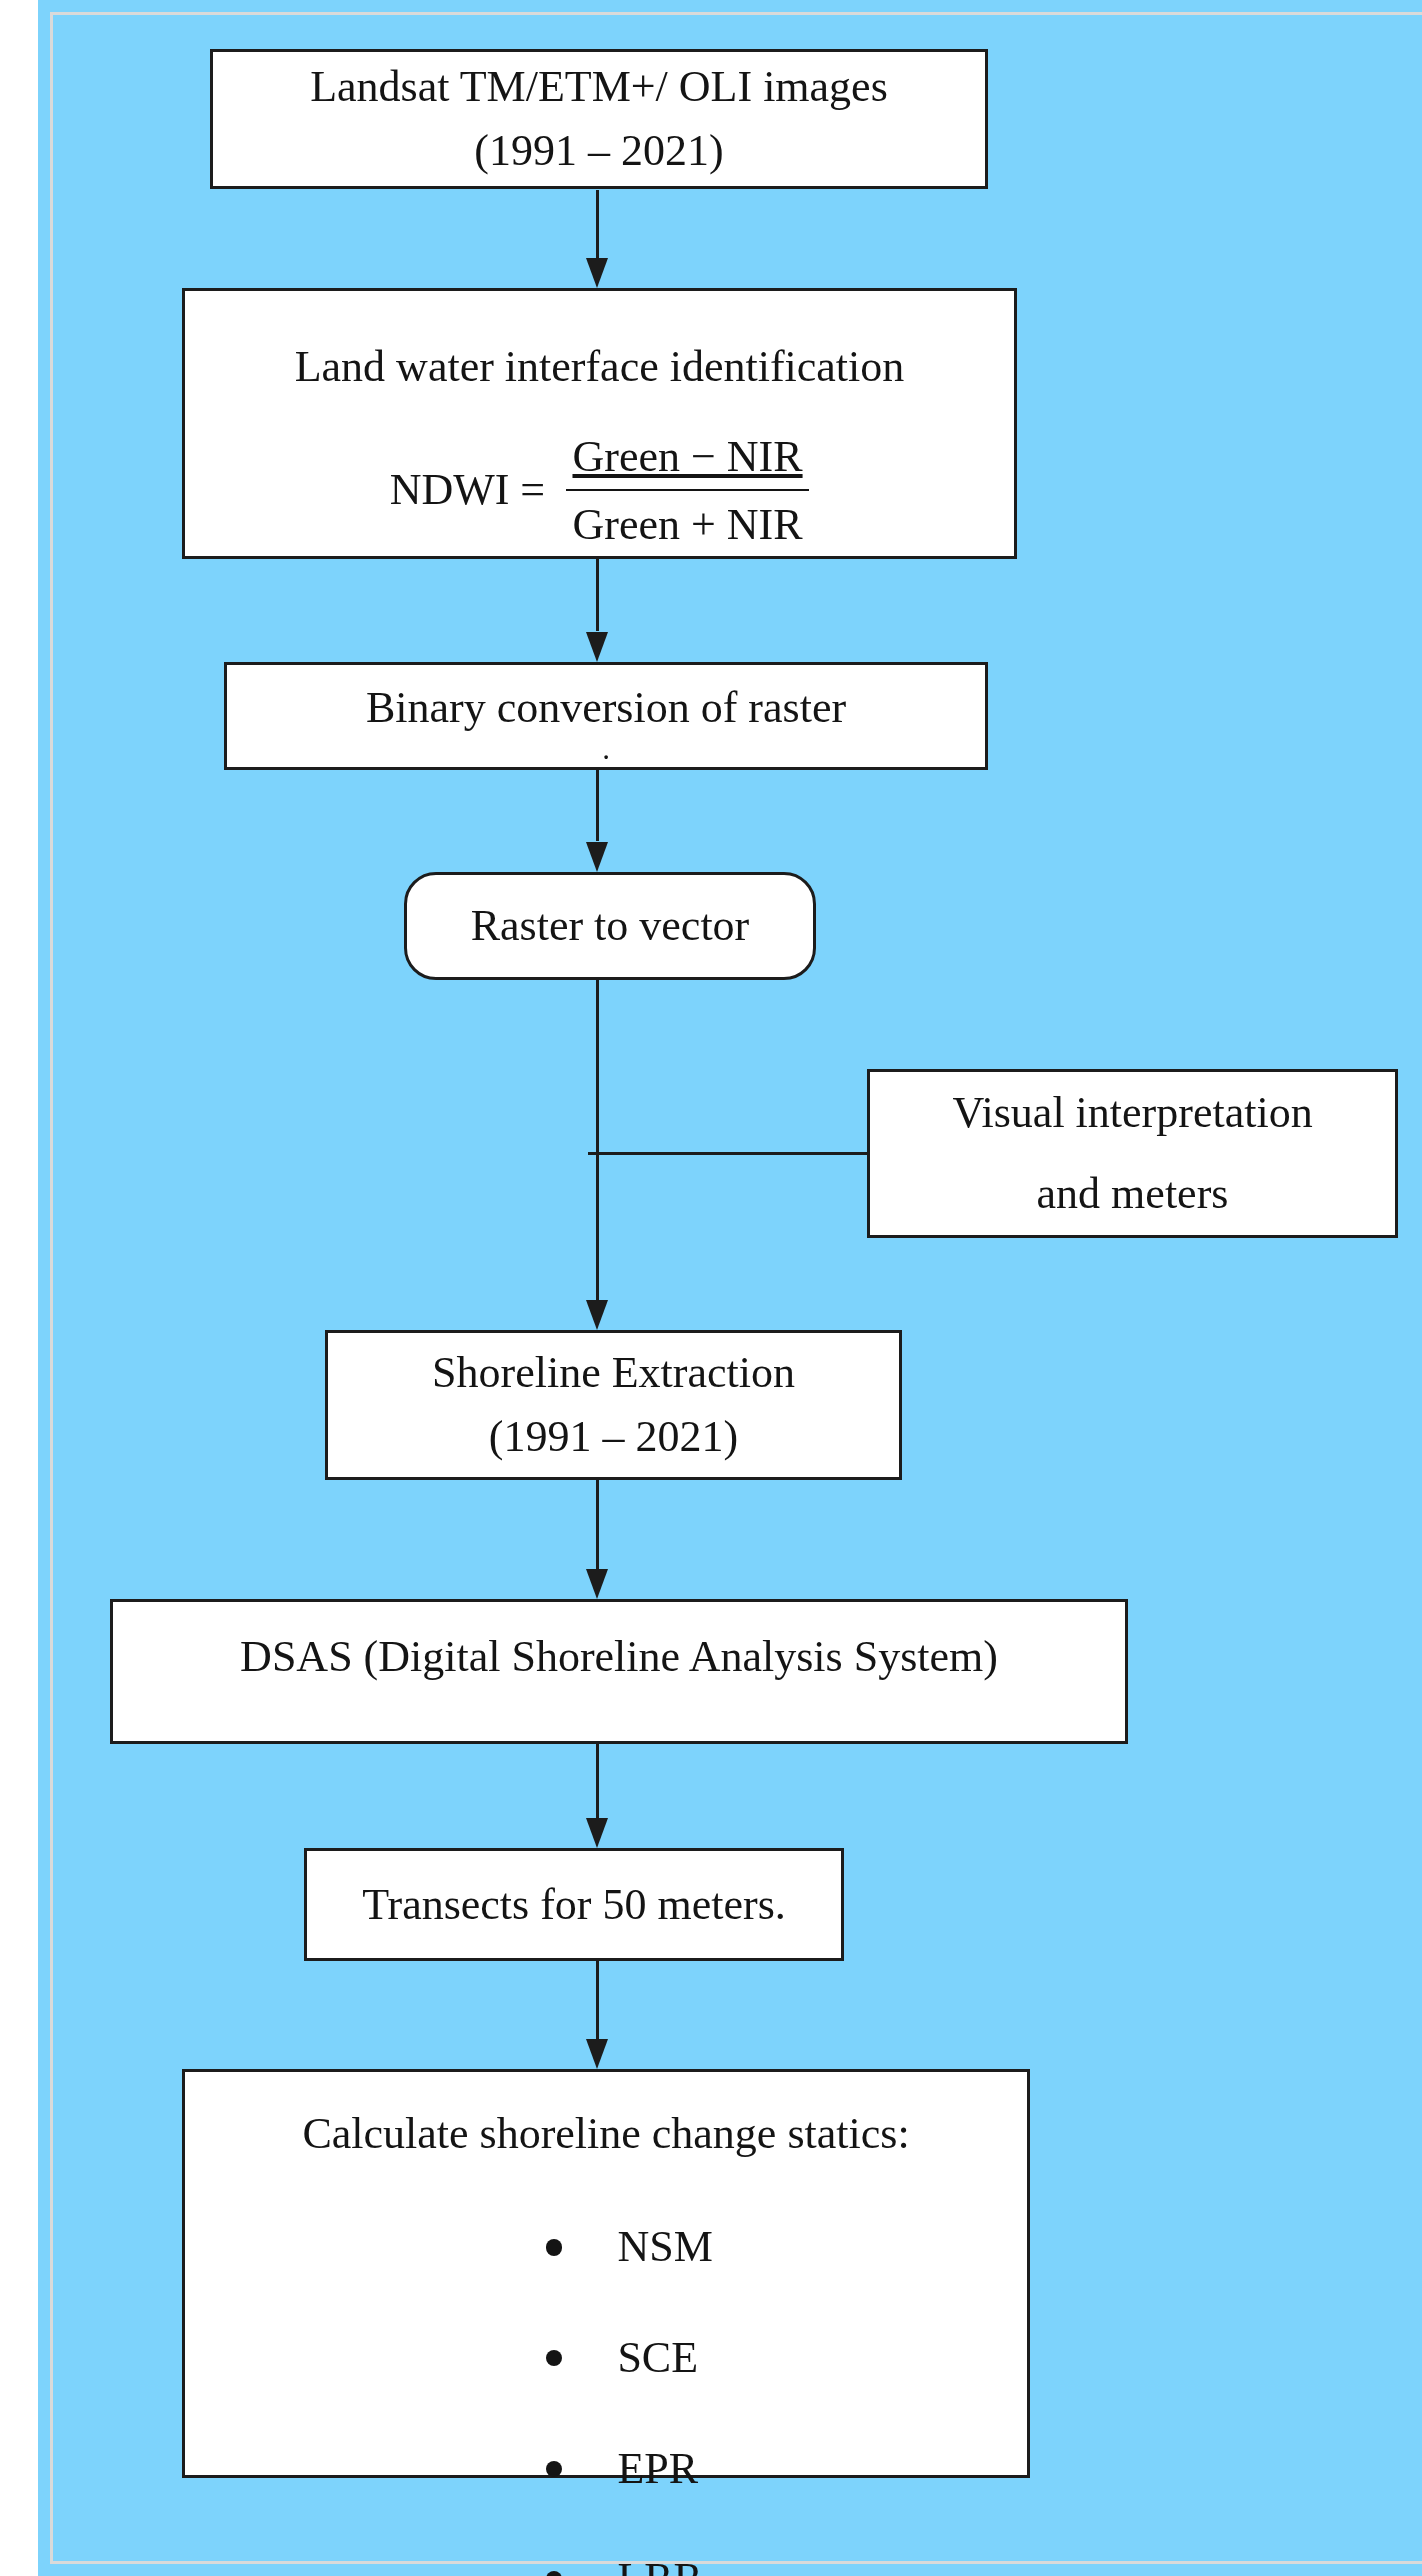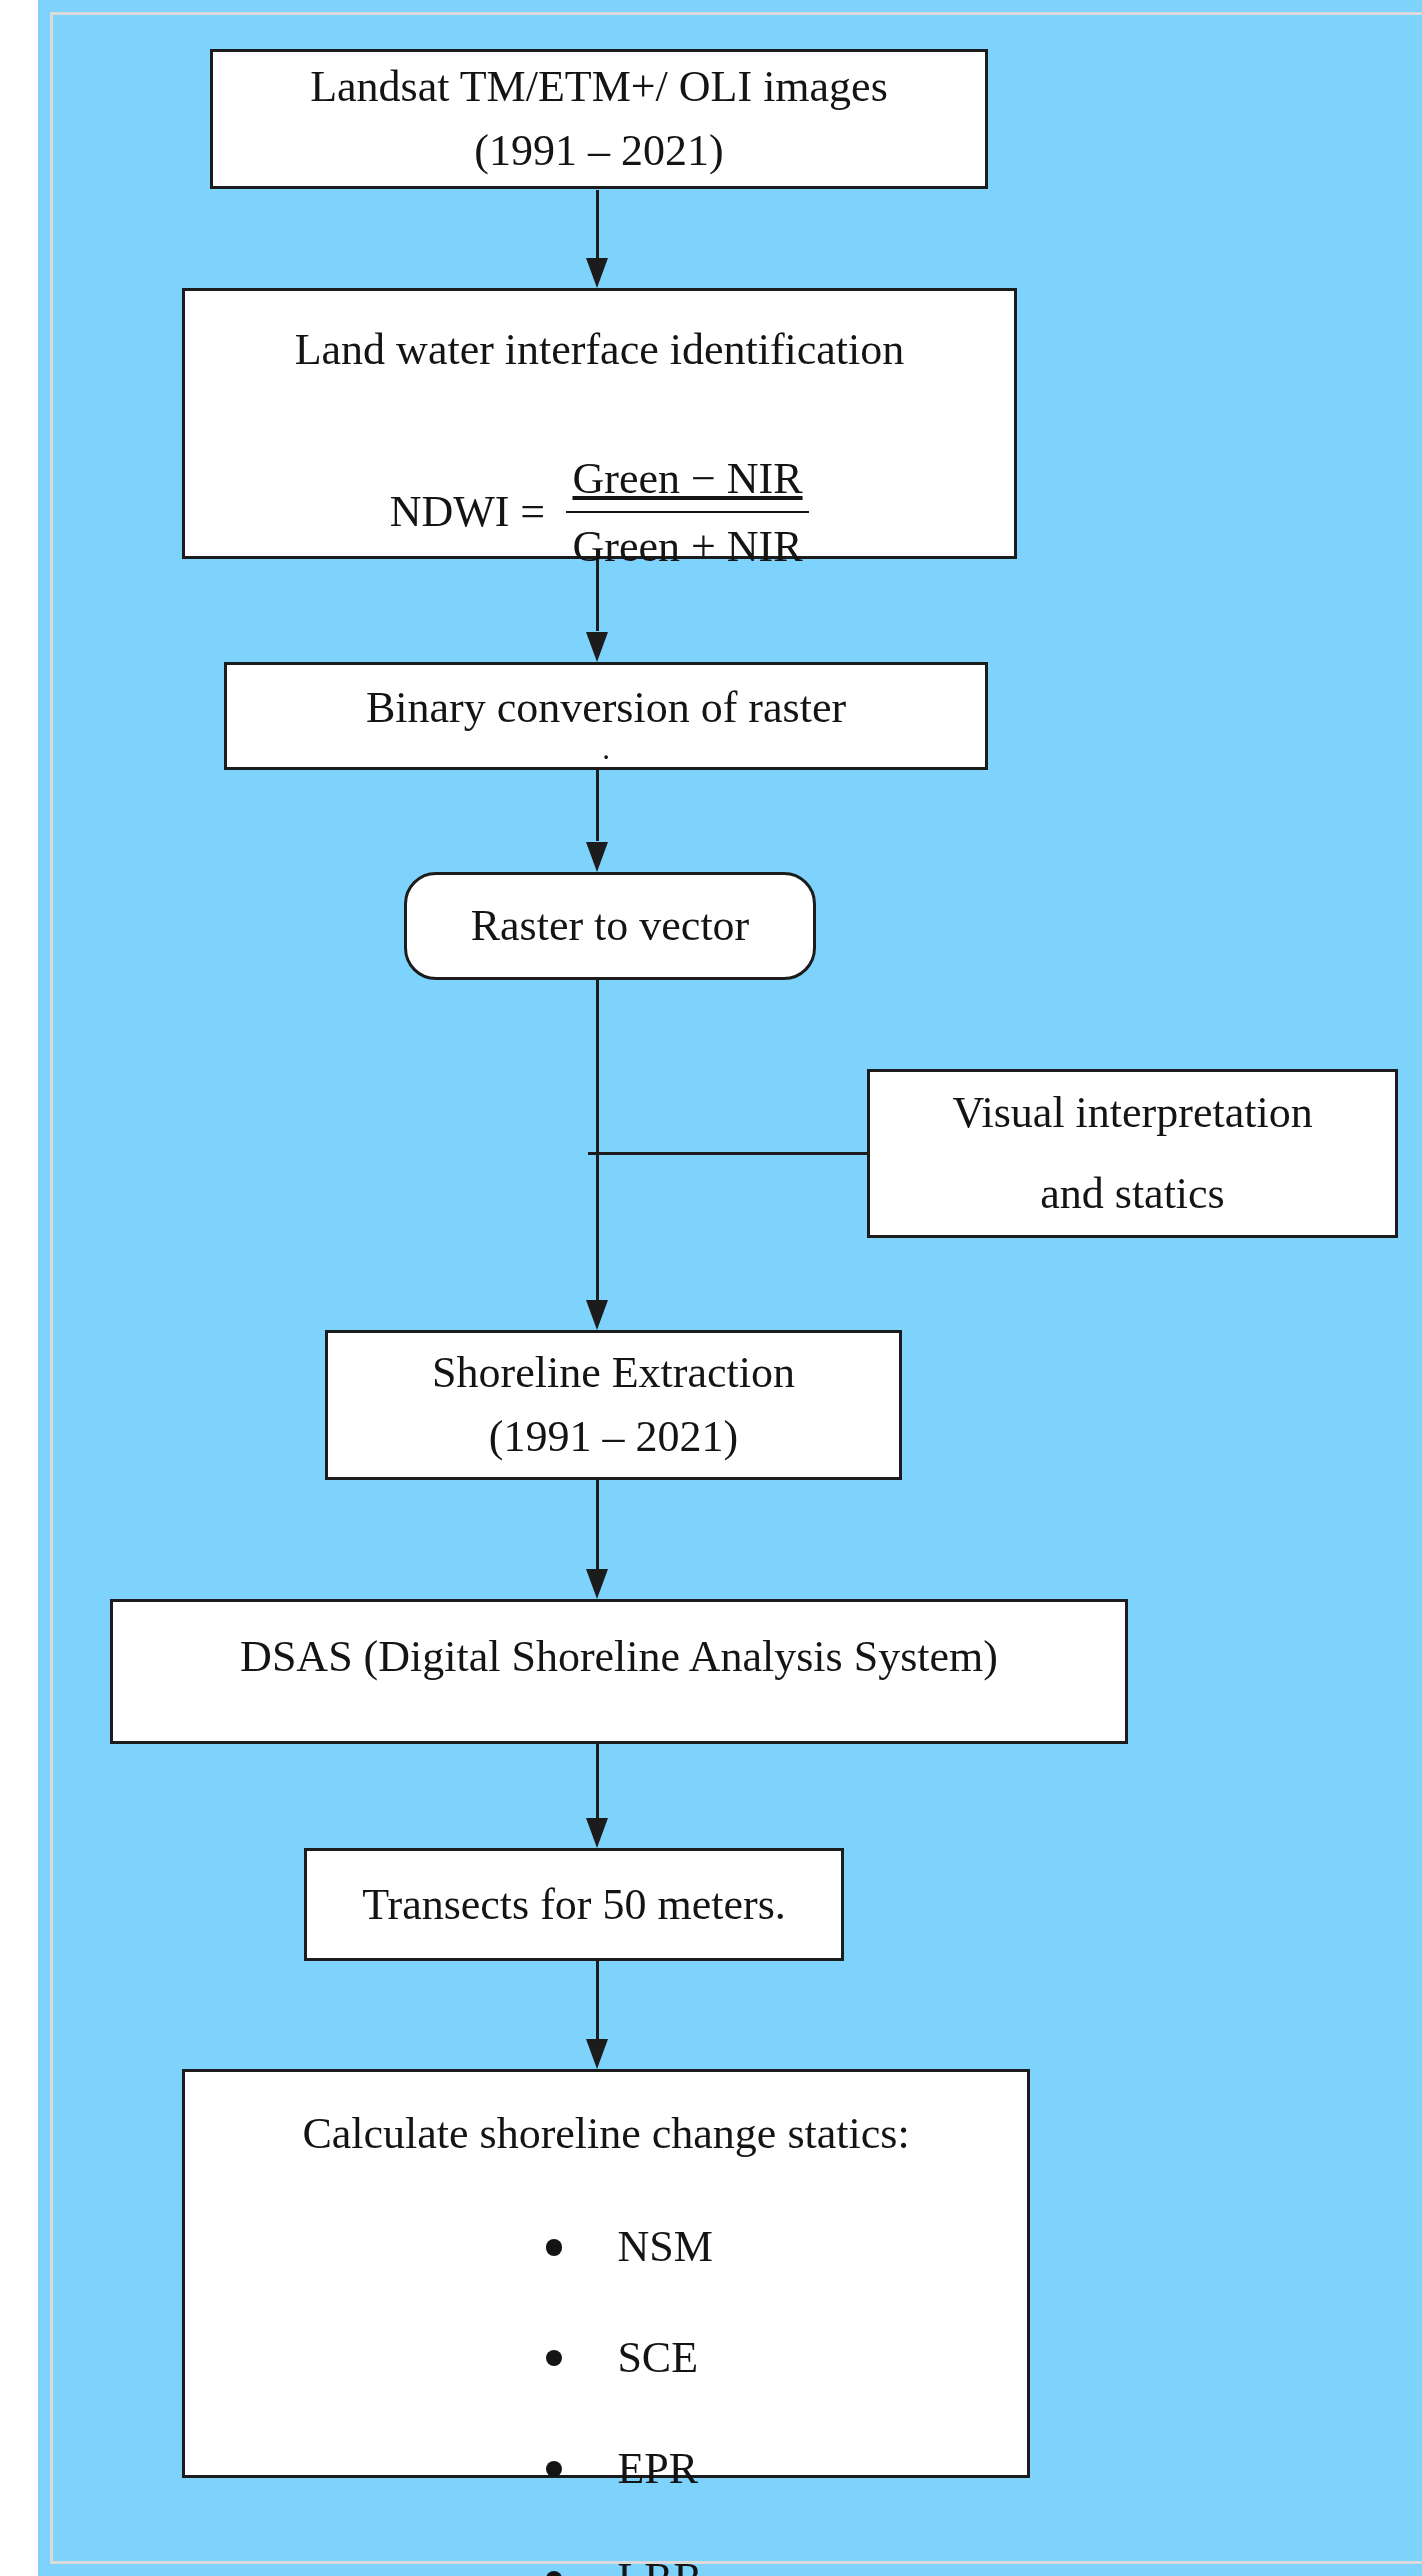--- a/index.html
+++ b/index.html
@@ -108,21 +108,21 @@
   <div class="frame"></div>
 
   <div class="node" style="left:172px; top:49px; width:778px; height:140px;">
     <div>Landsat TM/ETM+/ OLI images</div>
     <div>(1991 – 2021)</div>
   </div>
 
   <div class="vline" style="top:190px; height:71px;"></div>
   <div class="head" style="top:258px;"></div>
 
-  <div class="node top-align" style="left:144px; top:288px; width:835px; height:271px; padding-top:27px;gap:39px;">
+  <div class="node top-align" style="left:144px; top:288px; width:835px; height:271px; padding-top:44px;">
     <div>Land water interface identification</div>
     <div class="formula">
       <span class="lhs">NDWI =</span>
       <span class="frac">
         <span class="num">Green − NIR</span>
         <span class="den">Green + NIR</span>
       </span>
     </div>
   </div>
 
@@ -140,21 +140,21 @@
   <div class="node" style="left:366px; top:872px; width:412px; height:108px;border-radius:32px;">
     <div>Raster to vector</div>
   </div>
 
   <div class="vline" style="top:979px; height:321px;"></div>
   <div class="hline" style="top:1152px; left:550px; width:280px;"></div>
   <div class="head" style="top:1300px;"></div>
 
   <div class="node" style="left:829px; top:1069px; width:531px; height:169px;gap:17px;">
     <div>Visual interpretation</div>
-    <div>and statics</div>
+    <div>and meters</div>
   </div>
 
   <div class="node" style="left:287px; top:1330px; width:577px; height:150px;">
     <div>Shoreline Extraction</div>
     <div>(1991 – 2021)</div>
   </div>
 
   <div class="vline" style="top:1480px; height:89px;"></div>
   <div class="head" style="top:1569px;"></div>
 

